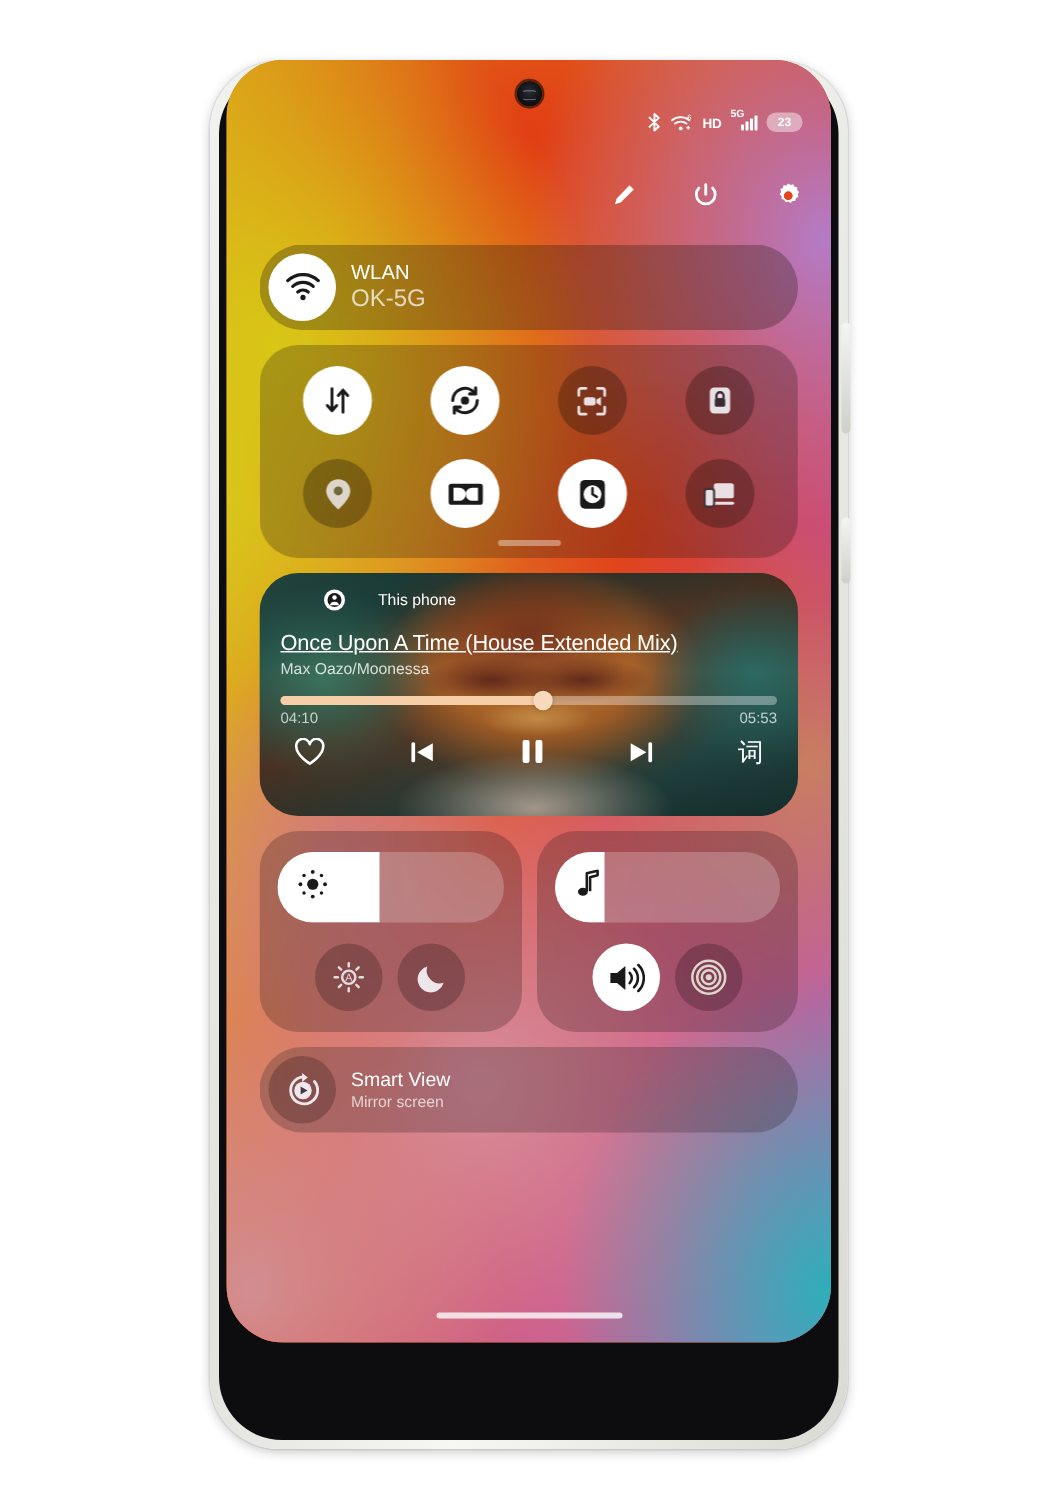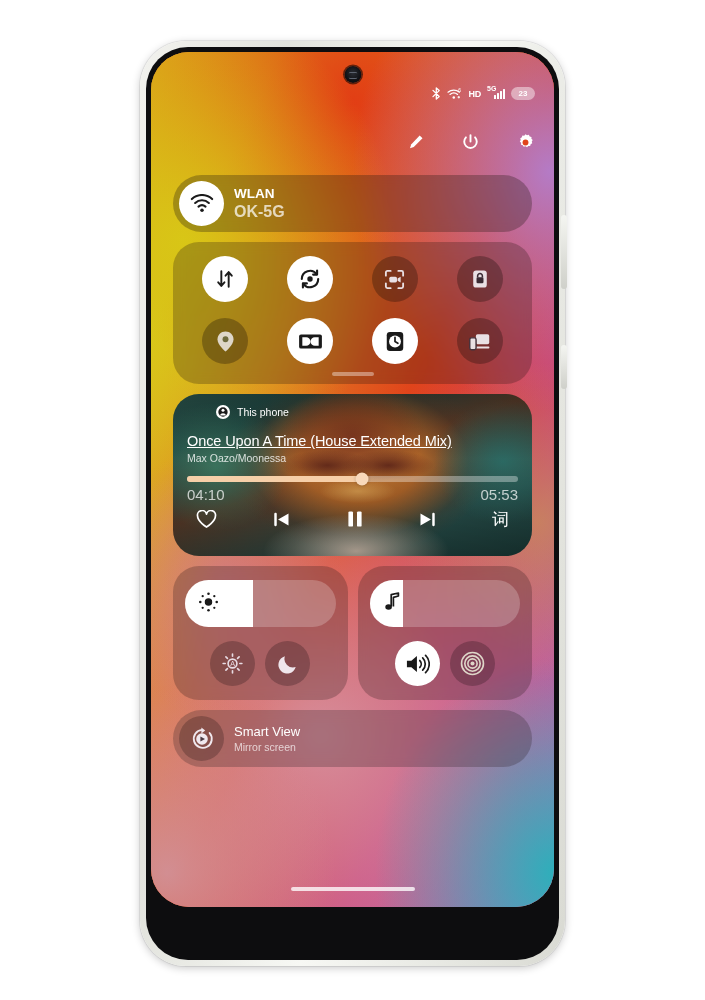--- a/index.html
+++ b/index.html
@@ -22,21 +22,21 @@
   .phone-bezel{
     position:absolute; left:146px; top:47px; width:413px; height:913px;
     border-radius:42px; background:#0d0d0f;
   }
   .side-btn{ position:absolute; background:linear-gradient(180deg,#f4f5f1,#cfd0ca); border-radius:3px; }
   .side-volume{ left:561px; top:215px; width:6px; height:74px; }
   .side-power{  left:561px; top:345px; width:6px; height:44px; }
 
   
   .screen{
-    position:absolute; left:151px; top:52px; width:403px; height:855px;
+    position:absolute; left:151px; top:40px; width:403px; height:855px;
     border-radius:38px; overflow:hidden;
     background:#c9632f;
   }
   .wallpaper{ position:absolute; inset:0; }
   .wp-l{position:absolute;inset:0;}
   .wp1{background:linear-gradient(115deg,#d9c71c 0%, #d9c71c 16%, #e08a24 34%, #e0451c 52%, #c9417d 74%, #a86fc4 100%);}
   .wp2{background:radial-gradient(120% 60% at 50% 6%, rgba(226,56,20,.95) 0%, rgba(226,56,20,.45) 32%, rgba(226,56,20,0) 62%);}
   .wp3{background:radial-gradient(80% 42% at 8% 22%, rgba(216,200,22,.95) 0%, rgba(216,200,22,0) 66%);}
   .wp4{background:radial-gradient(70% 40% at 99% 14%, rgba(178,126,206,.95) 0%, rgba(178,126,206,0) 70%);}
   .wp5{background:radial-gradient(95% 46% at 42% 80%, rgba(214,145,160,.95) 0%, rgba(214,145,160,.25) 55%, rgba(214,145,160,0) 78%);}
@@ -77,21 +77,21 @@
   
   .qa-row{
     position:absolute; right:16px; top:78px;
     display:flex; align-items:center; gap:30px;
   }
   .qa-btn{ width:25px; height:25px; display:flex; align-items:center; justify-content:center; cursor:pointer; }
 
   
   .panel-col{ position:absolute; left:22px; right:22px; top:123px; }
 
-  .row2{ display:flex; gap:10px;font-weight:bold; }
+  .row2{ display:flex; gap:10px; }
   .conn-tile{
     flex:1; height:57px; border-radius:29px;
     background:rgba(32,22,18,.30);
     display:flex; align-items:center; padding-left:6px; gap:10px;
     backdrop-filter: blur(6px);
     cursor:pointer;
   }
   .conn-circle{
     width:45px; height:45px; border-radius:50%;
     background:#fff; display:flex; align-items:center; justify-content:center; flex:0 0 45px;
@@ -133,39 +133,39 @@
   .a3{ background:radial-gradient(26% 40% at 50% 26%, #8a3d22 0%, rgba(120,50,30,.35) 55%, rgba(0,0,0,0) 78%); }
   .a4{ background:radial-gradient(15% 11% at 43% 44%, #6a2d1c 0%, rgba(0,0,0,0) 85%); }
   .a5{ background:radial-gradient(15% 11% at 60% 44%, #6a2d1c 0%, rgba(0,0,0,0) 85%); }
   .a6{ background:radial-gradient(13% 9% at 51.5% 60%, #e0a050 0%, rgba(0,0,0,0) 82%); }
   .a7{ background:radial-gradient(34% 30% at 51% 97%, #e6d3c0 0%, rgba(220,200,180,.3) 52%, rgba(0,0,0,0) 76%); }
   .a8{ background:radial-gradient(28% 55% at 12% 45%, #3e7a63 0%, rgba(40,110,90,0) 72%); }
   .a9{ background:radial-gradient(26% 52% at 92% 42%, #2e6f68 0%, rgba(30,100,95,0) 74%); }
   .a10{ background:linear-gradient(180deg, rgba(0,0,0,.28) 0%, rgba(0,0,0,.05) 40%, rgba(0,0,0,.30) 100%); }
 
   .media-inner{ position:relative; padding:11px 14px 0; height:100%; }
-  .src{ display:flex; align-items:center; gap:7px;padding-left:29px; }
+  .src{ display:flex; align-items:center; gap:22px;padding-left:29px; }
   .src-ic{
     width:14px; height:14px; border-radius:50%;
     background:#fff; display:flex; align-items:center; justify-content:center;
   }
   .src-txt{ color:#fff; font-size:10.5px; }
   .track-title{ color:#fff; font-size:14.5px; margin-top:14px; letter-spacing:-.1px; white-space:nowrap;text-decoration:underline; }
   .track-artist{ color:rgba(255,255,255,.80); font-size:10.5px; margin-top:3px; }
 
   .seek{ margin-top:12px; position:relative; height:6px; }
   .seek-track{ position:absolute; inset:0; border-radius:3px; background:rgba(255,255,255,.35); }
   .seek-fill{ position:absolute; left:0; top:0; bottom:0; border-radius:3px; background:#f6cfa8; }
   .seek-knob{
     position:absolute; top:50%; width:13px; height:13px; border-radius:50%;
     background:#f8d9bb; transform:translate(-50%,-50%); cursor:pointer;
     box-shadow:0 0 3px rgba(0,0,0,.25);
   }
   .times{ display:flex; justify-content:space-between; margin-top:4px; }
-  .times span{ color:rgba(255,255,255,.72); font-size:15px; }
+  .times span{ color:rgba(255,255,255,.72); font-size:10px; }
   .controls{ display:flex; align-items:center; justify-content:space-between; margin-top:6px; padding:0 9px; }
   .ctl{ cursor:pointer; display:flex; align-items:center; justify-content:center; }
   .lyr{ color:#fff; font-size:17px; line-height:1; cursor:pointer; }
 
   
   .sliders{ display:flex; gap:10px; margin-top:10px; }
   .sl-card{
     flex:1; border-radius:26px; padding:14px 12px 14px;
     background:rgba(40,22,22,.26);
     backdrop-filter: blur(6px);

